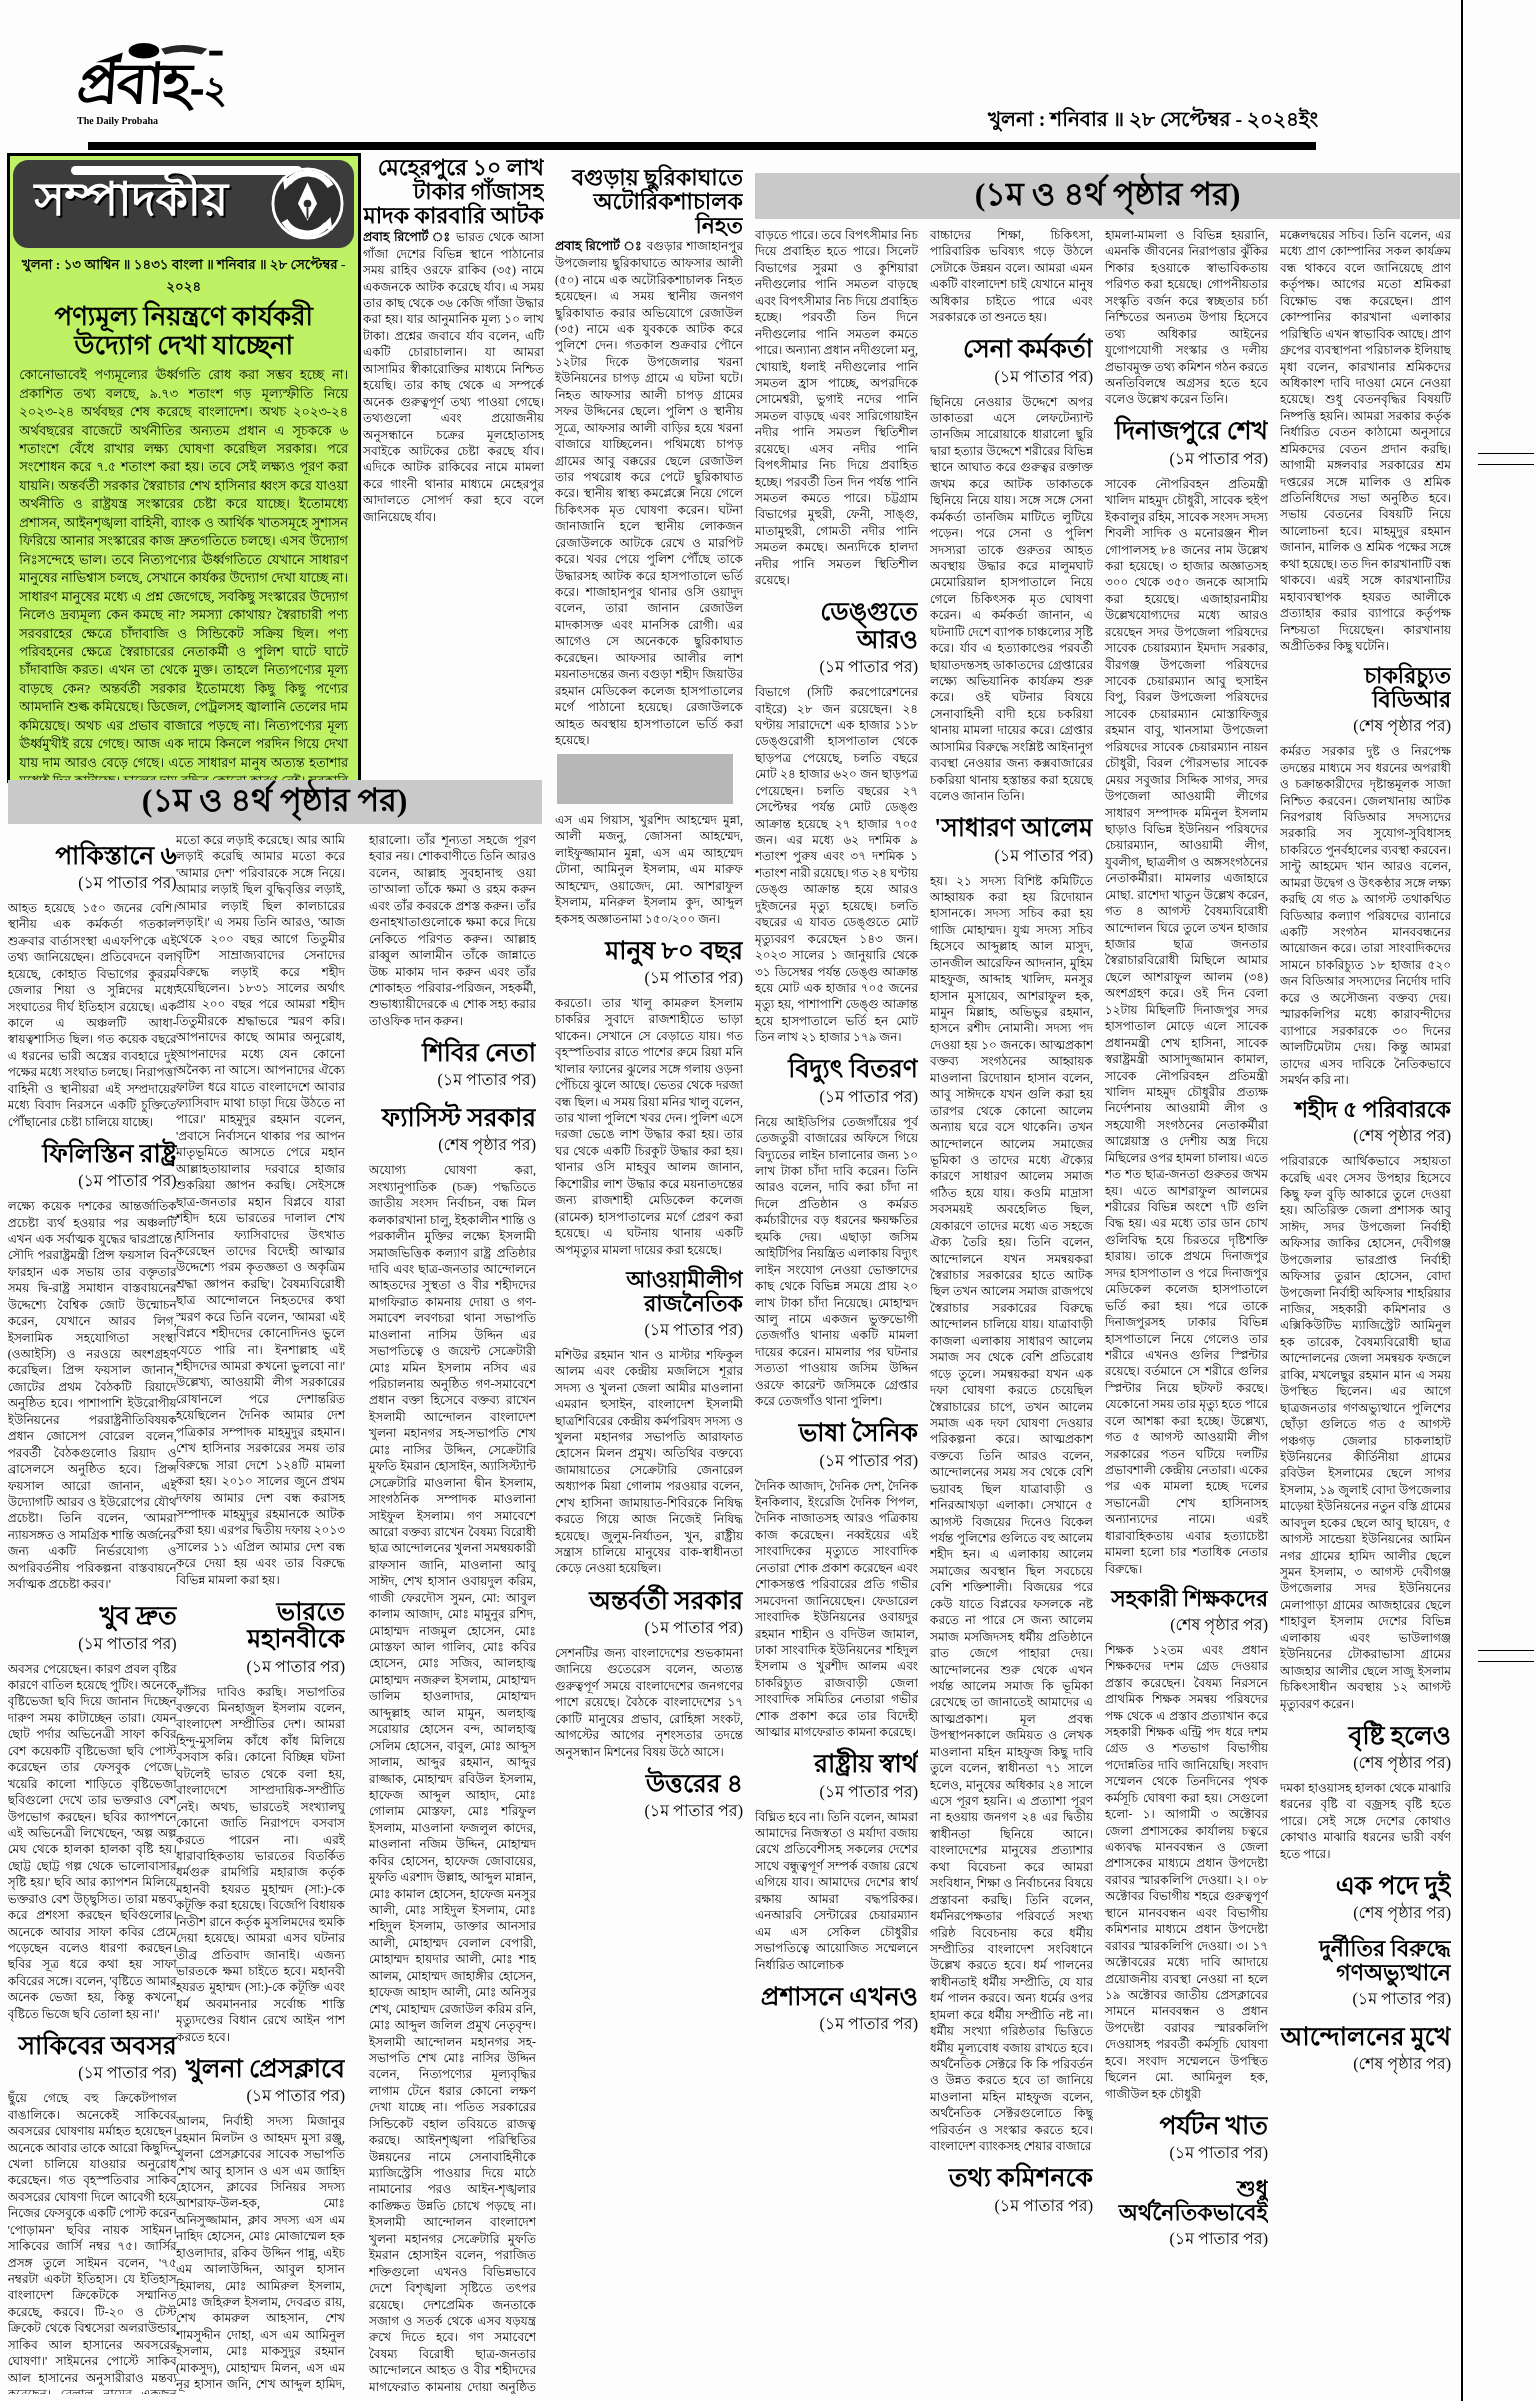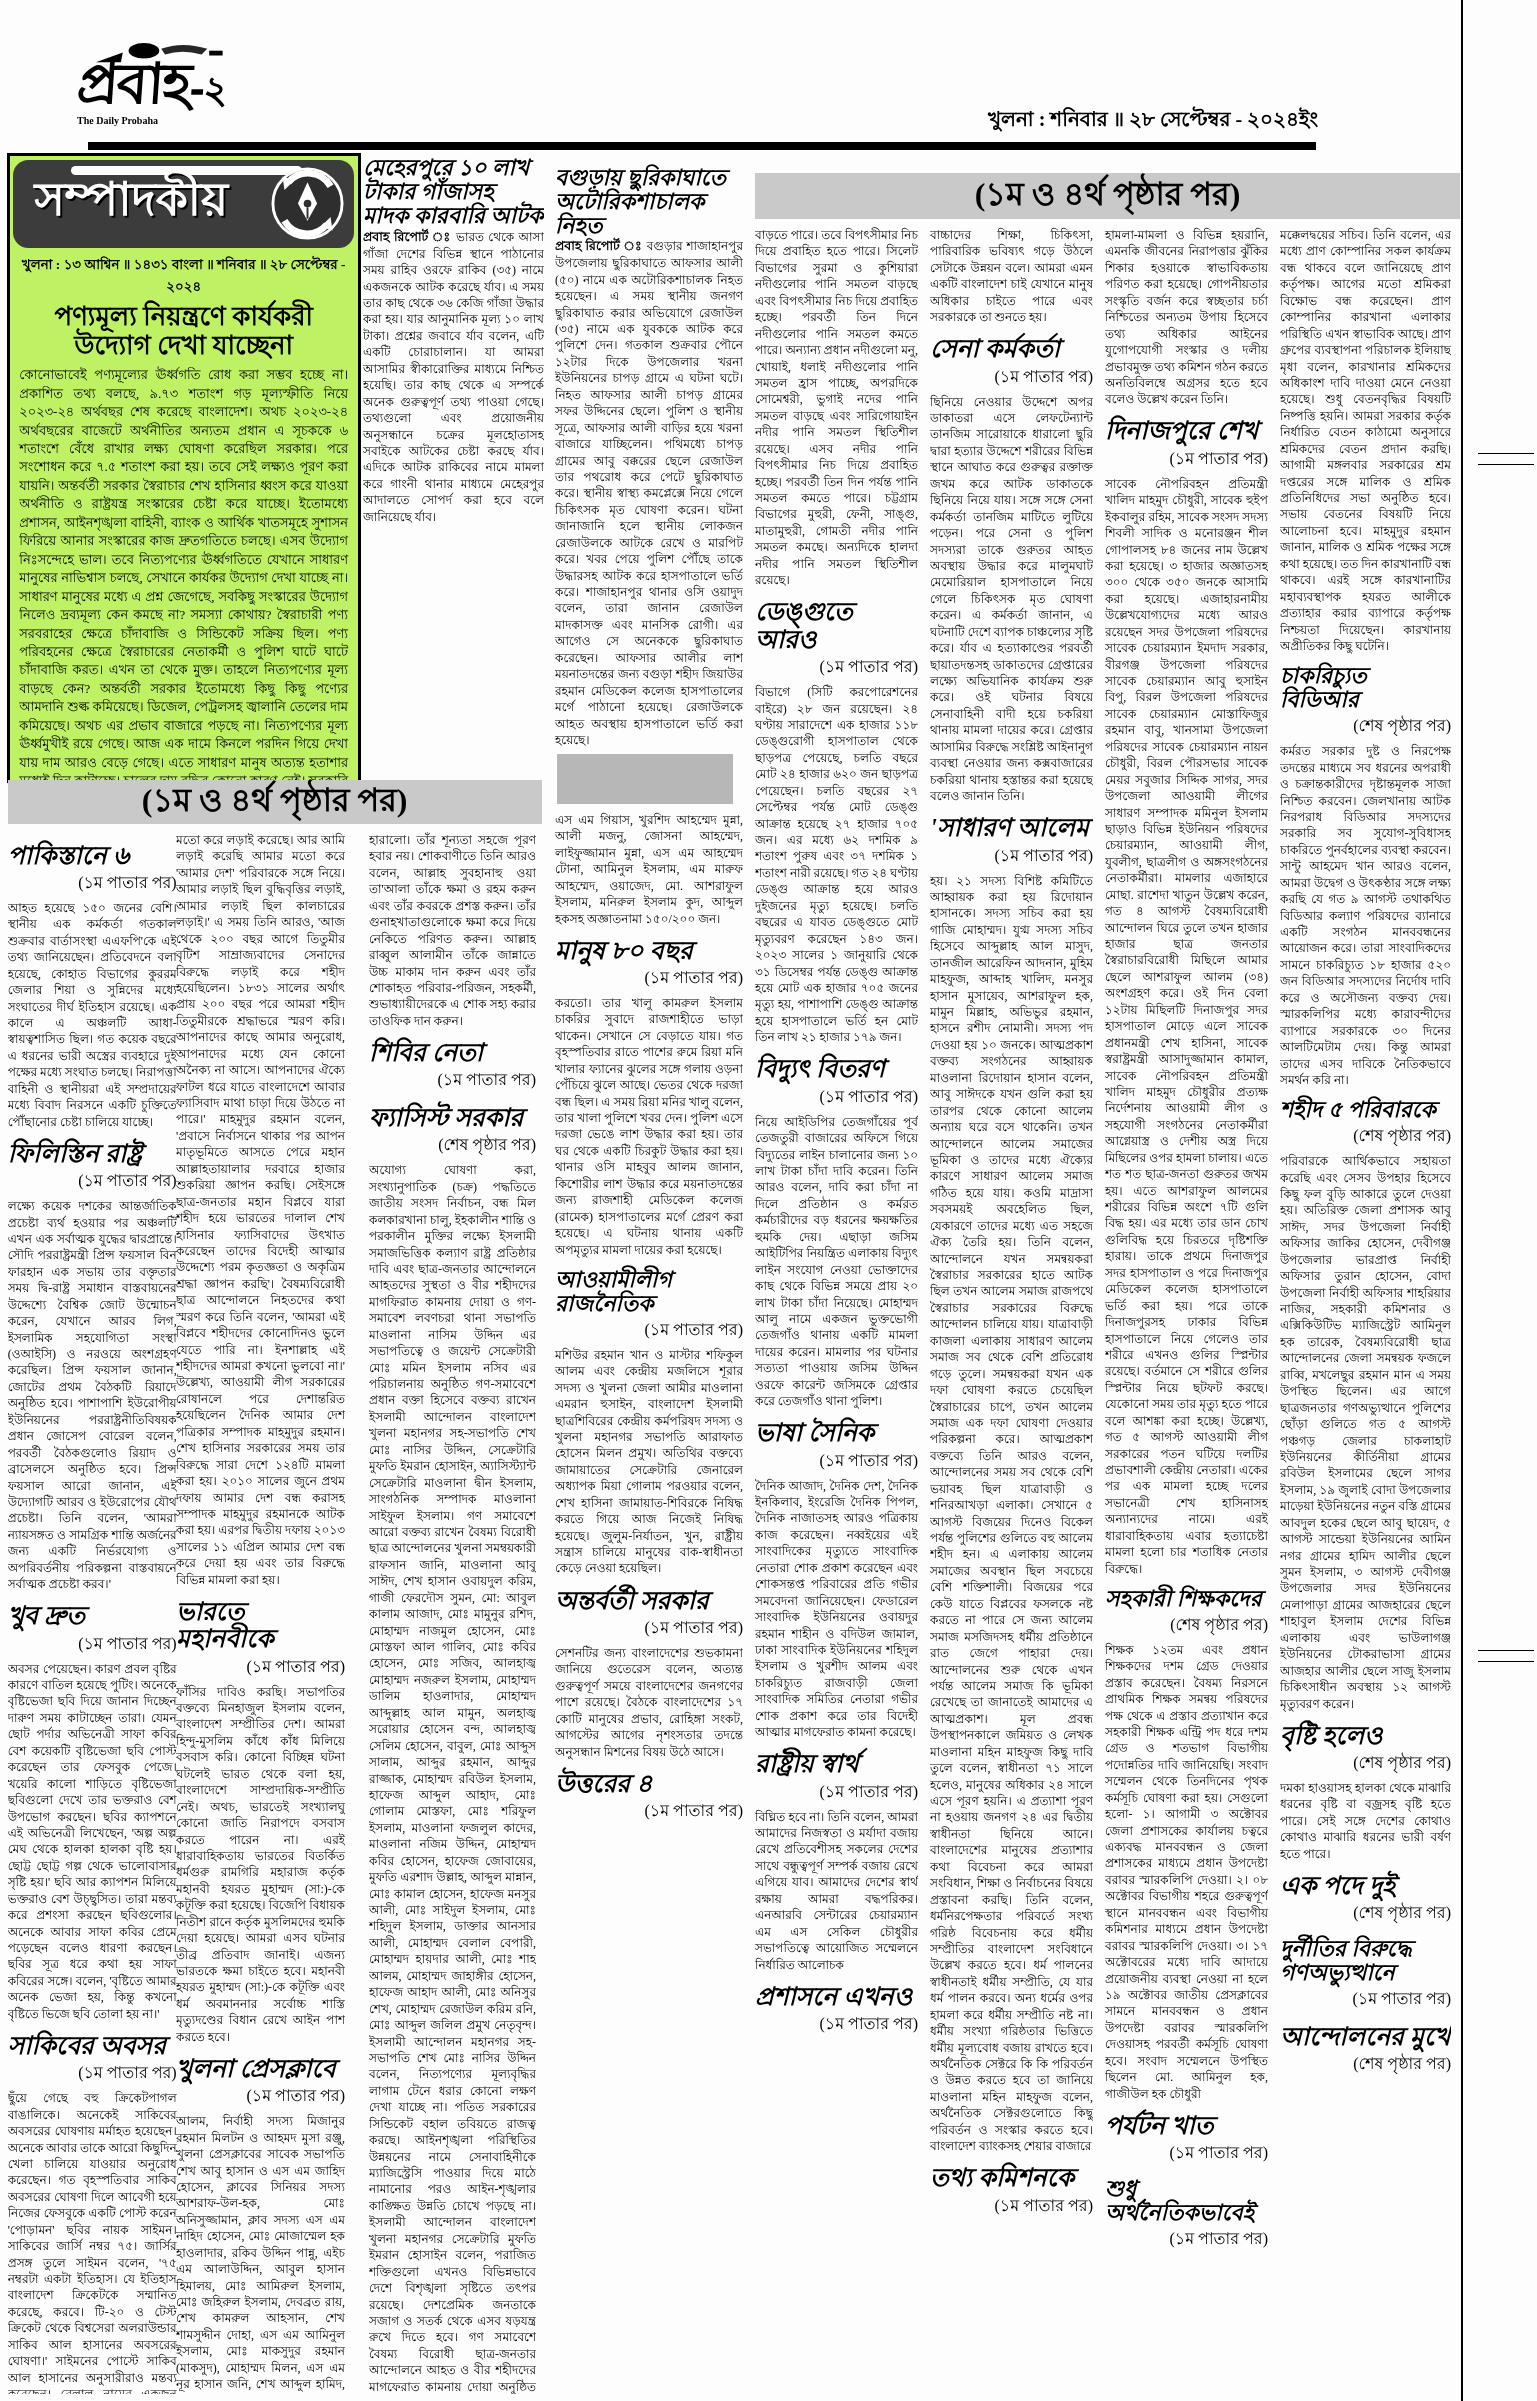--- a/index.html
+++ b/index.html
@@ -23,21 +23,21 @@
   #editorial-bar{position:relative;margin:3.8px;height:88px;background:#3c3c3c;border-radius:15.4px;overflow:hidden;}
   #editorial-bar .stripe{position:absolute;left:58px;top:5.8px;width:231px;height:9.6px;background:#fff;border-radius:5.8px;}
   #editorial-title{position:absolute;left:21px;top:17.3px;color:#fff;font-weight:bold;font-size:46px;line-height:1;
        text-shadow:1.9px 1.9px 0 #000;}
   #editorial-icon{position:absolute;right:9.6px;top:7.7px;width:73px;height:73px;}
   #editorial-dateline{text-align:center;font-size:13.4px;font-weight:bold;padding:3.8px 1.9px 1.9px;}
   #editorial-headline{text-align:center;font-weight:bold;font-size:26px;line-height:1.1;padding:1.9px 3.8px 5.8px;}
   #editorial-body{font-size:13px;line-height:1.42;text-align:justify;padding:0 9.6px;}
   
   .news-col{position:absolute;overflow:hidden;}
-  .news-headline{font-weight:bold;text-align:left;font-size:25px;line-height:1.1;margin:9.6px 0 0;font-style:italic;}
+  .news-headline{font-weight:bold;text-align:right;font-size:25px;line-height:1.1;margin:9.6px 0 0;}
   .news-headline.two-line{font-size:22px;}
   .news-dateline{text-align:right;font-size:16px;margin:1px 0 2.9px;}
   .news-body{font-size:12px;line-height:1.37;text-align:justify;margin:0 0 5.8px;word-break:break-word;}
   .news-body b{font-size:12.5px;}
   .sep-block{height:50px;background:#b7b7b7;margin:3.8px 9.6px 7.7px 1.9px;}
   
   .section-band{position:absolute;background:#c9c9c9;display:flex;align-items:center;justify-content:center;
        font-weight:bold;font-size:32px;}
   #band-left{left:7.7px;top:780px;width:534px;height:44px;}
   #band-right{left:755px;top:173px;width:705px;height:46px;}

